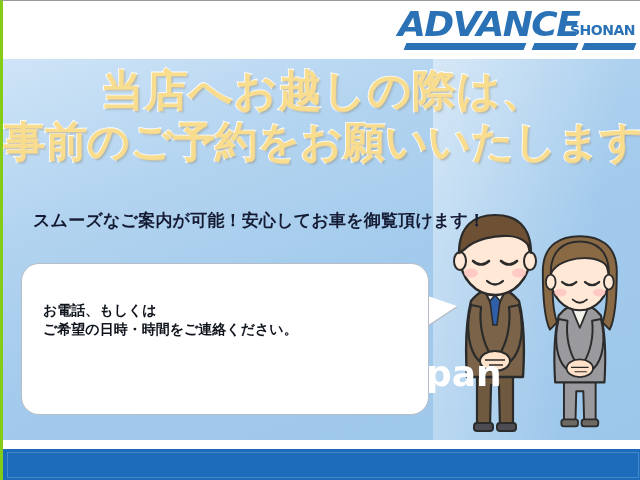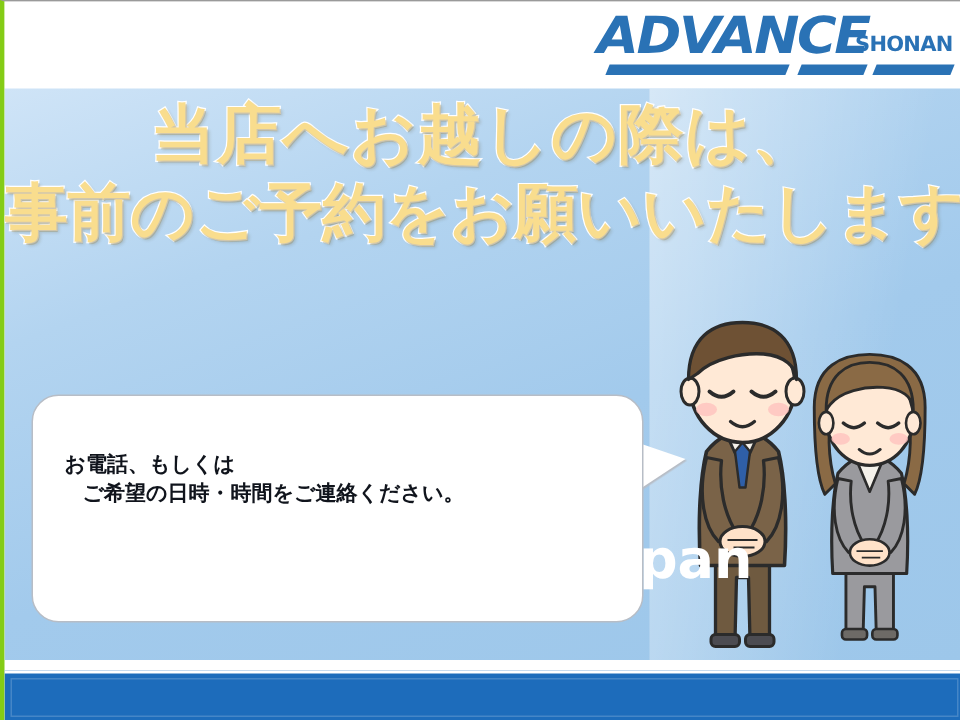--- a/index.html
+++ b/index.html
@@ -204,21 +204,20 @@
     font-family: "DejaVu Sans", "Liberation Sans", sans-serif;
     font-weight: bold;
     font-size: 14px;
     line-height: 1.33;
     color: #10141c;
     white-space: nowrap;
     letter-spacing: 0px;
   }
   .bubble-line.obscured {
     mix-blend-mode: multiply;
-    margin-left: 12px;
   }
 
   
   #footer {
     position: absolute;
     left: 0;
     top: 446px;
     width: 640px;
     height: 34px;
     background: #1d6cbb;
@@ -251,20 +250,21 @@
     </div>
   </div>
 
   <div id="panel">
 
     <div id="headline">
       <div class="headline-line l1">当店へお越しの際は、</div>
       <div class="headline-line l2">事前のご予約をお願いいたします!</div>
     </div>
 
+    <div id="subtitle">スムーズなご案内が可能！安心してお車を御覧頂けます！</div>
 
     <div id="people">
       <svg viewBox="0 0 200 235" xmlns="http://www.w3.org/2000/svg">
 
         <g>
 
           <path d="M42,168 L42,222 L55,222 L56,180 L64,180 L65,222 L78,222 L78,168 Z" fill="#6f5a40" stroke="#2b2b2b" stroke-width="2.2" stroke-linejoin="round"></path>
 
           <rect x="39" y="218" width="19" height="8" rx="3" fill="#4c4c52" stroke="#2b2b2b" stroke-width="2"></rect>
           <rect x="62" y="218" width="19" height="8" rx="3" fill="#4c4c52" stroke="#2b2b2b" stroke-width="2"></rect>

